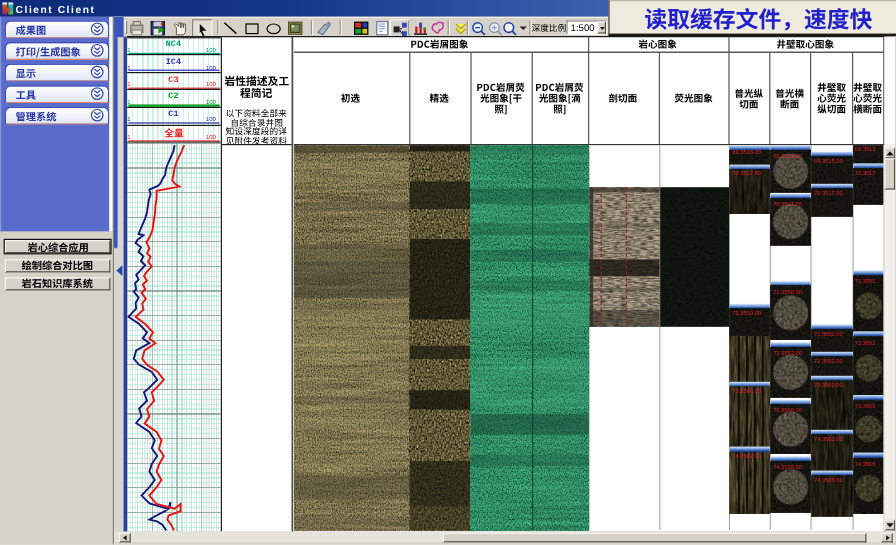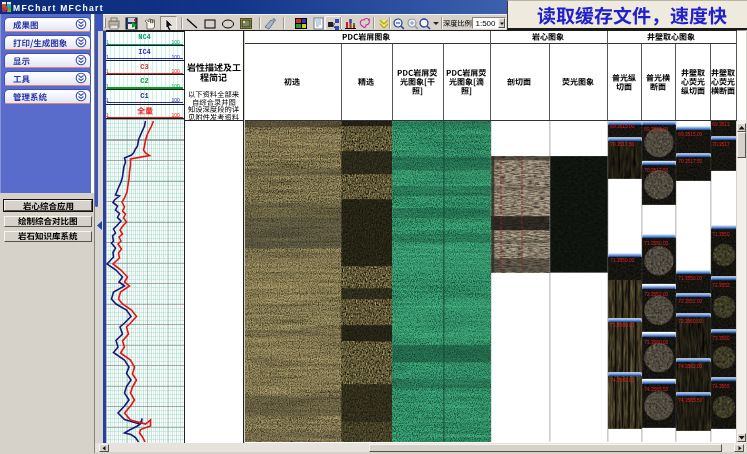--- a/index.html
+++ b/index.html
@@ -2,21 +2,21 @@
 <html><head><meta charset="utf-8"><style>html,body{margin:0;padding:0}*{box-sizing:border-box}#w{position:relative;width:747px;height:454px;background:#d6d2ca;overflow:hidden;font-family:"Liberation Sans",sans-serif}.a{position:absolute}</style></head><body>
 <div id="w">
     <div class="a" style="left:0;top:0;width:747px;height:14px;background:linear-gradient(to right,#0c2b78 0%,#123488 30%,#3f63b0 70%,#8aa8dc 100%)"></div>
 <div class="a" style="left:2px;top:2px;width:9px;height:10px;background:#0c2b78">
       <div class="a" style="left:0;top:0;width:4px;height:2px;background:#e8e8e8"></div>
       <div class="a" style="left:5px;top:0;width:4px;height:2px;background:#e8e8e8"></div>
       <div class="a" style="left:0;top:2px;width:4px;height:8px;background:linear-gradient(#e06010,#c03828,#902888)"></div>
       <div class="a" style="left:5px;top:2px;width:4px;height:8px;background:linear-gradient(#18c8c0,#28a868,#70c838)"></div>
       <div class="a" style="left:3px;top:4px;width:3px;height:4px;background:#c04040;transform:skewY(40deg)"></div>
     </div>
-<div class="a" style="left:13px;top:3px;font:bold 8.5px &quot;Liberation Sans&quot;,sans-serif;color:#fff;letter-spacing:1.3px">MFChart MFChart</div>
+<div class="a" style="left:13px;top:3px;font:bold 8.5px &quot;Liberation Sans&quot;,sans-serif;color:#fff;letter-spacing:1.3px">Client Client</div>
 <div class="a" style="left:95px;top:14px;width:652px;height:17px;background:#d6d2ca;border-top:1px solid #f2efe9;border-bottom:1px solid #9a968e"></div>
 <div class="a" style="left:104px;top:17px;width:2px;height:11px;border-top:1px solid #f4f2ee;border-left:1px solid #f4f2ee;border-right:1px solid #8a867e;border-bottom:1px solid #8a867e"></div>
 <div class="a" style="left:106px;top:15.5px;width:17px;height:15px;">
       <svg width="15" height="13" style="position:absolute;left:1px;top:1px">
         <rect x="2" y="4" width="10" height="6" fill="#b8b4a8" stroke="#787468"></rect>
         <rect x="4" y="1" width="6" height="3" fill="#d8d4c8" stroke="#787468"></rect>
         <rect x="3" y="8" width="8" height="4" fill="#e8e4d8" stroke="#888"></rect>
       </svg>
     </div>
 <div class="a" style="left:124px;top:15.5px;width:17px;height:15px;">

